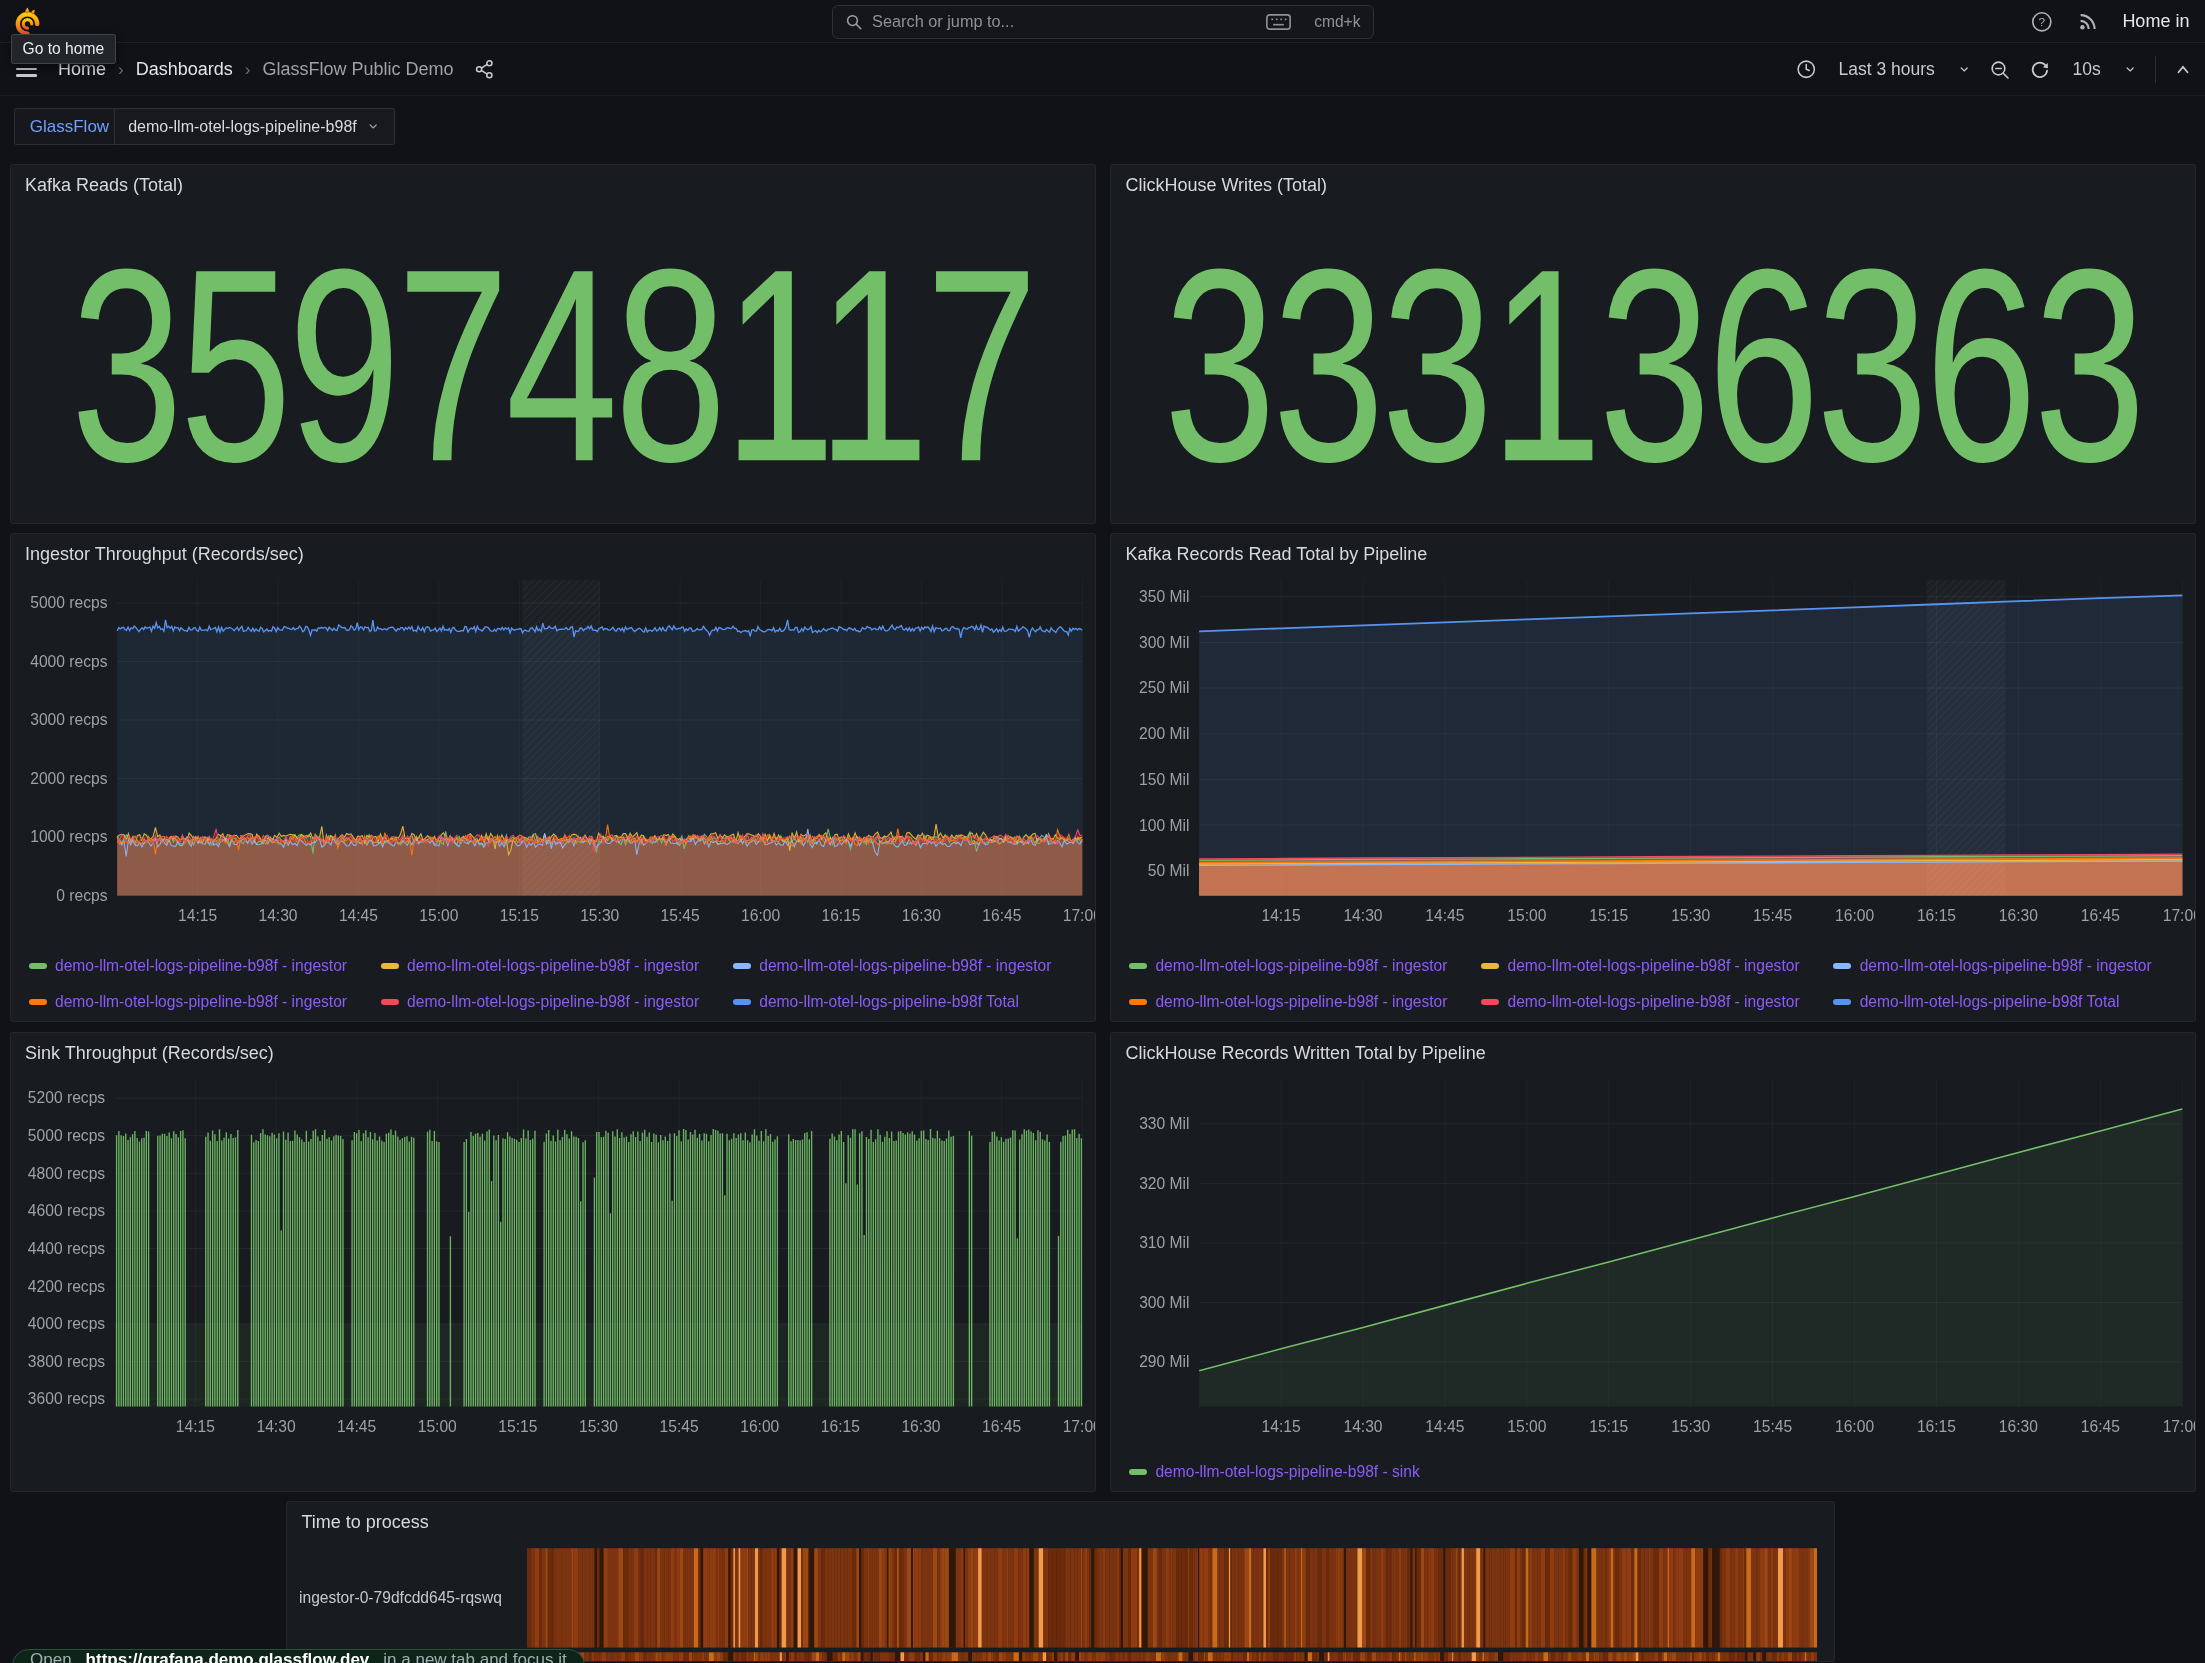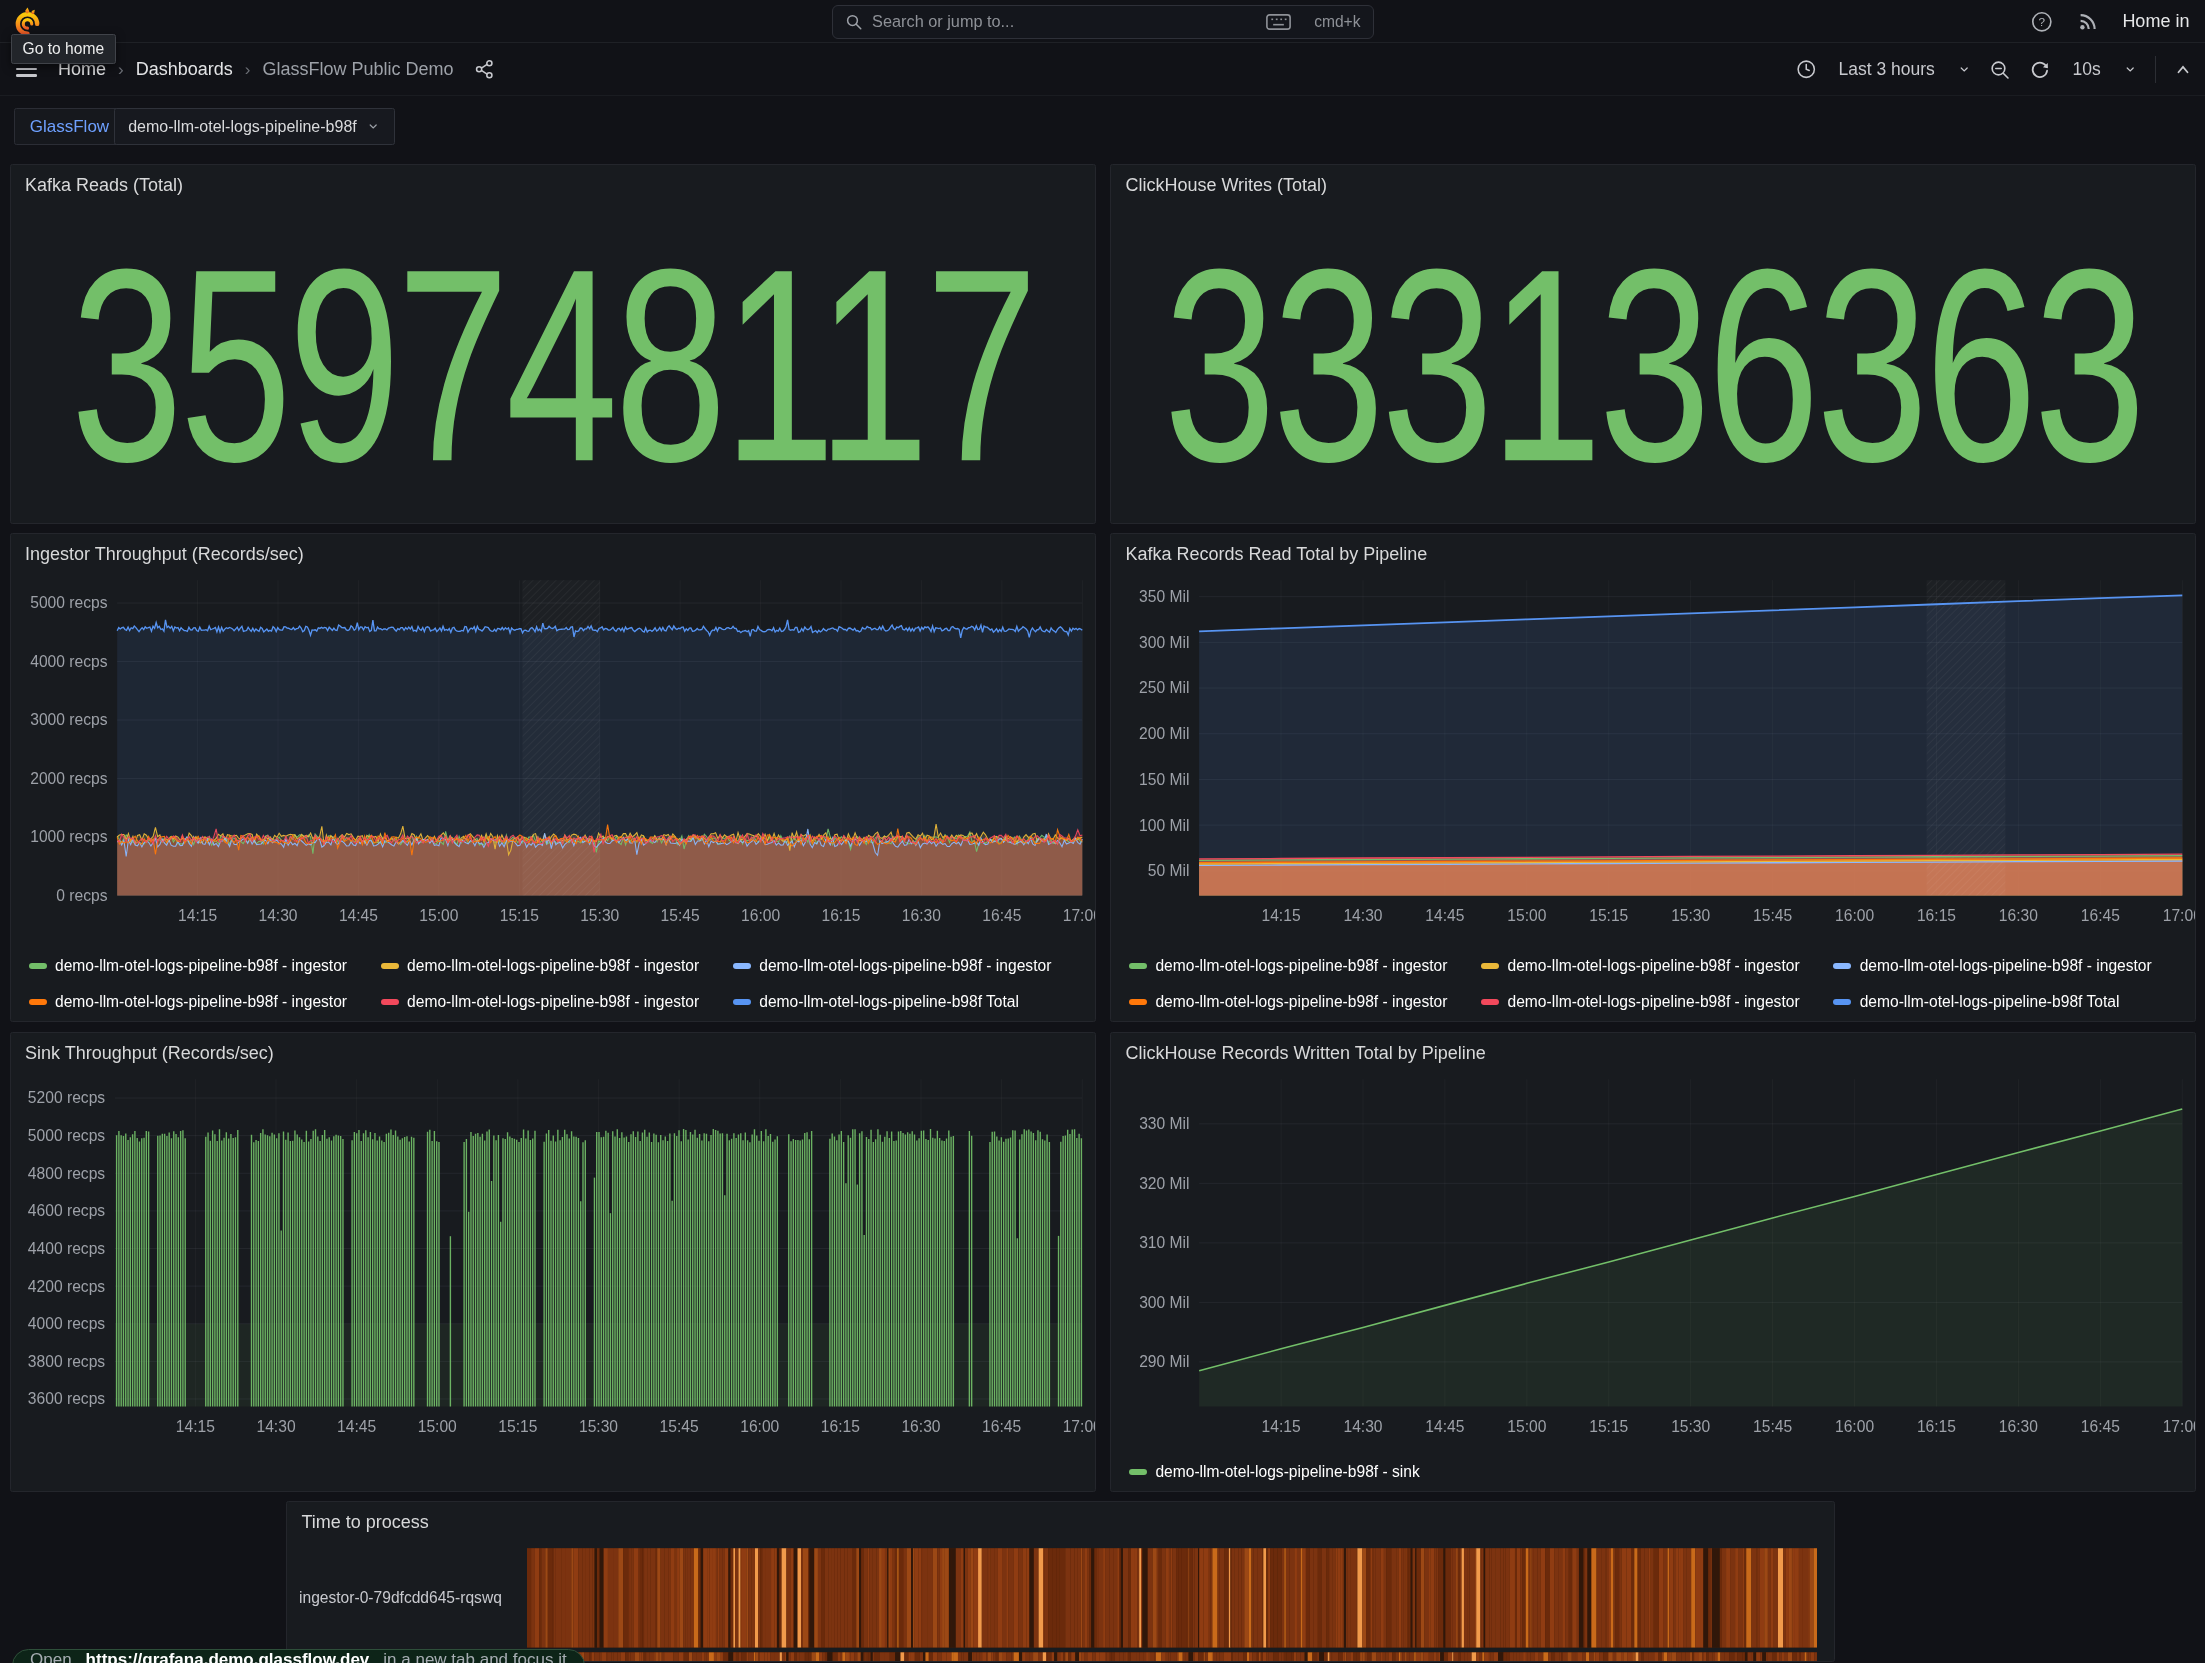--- a/index.html
+++ b/index.html
@@ -40,21 +40,21 @@
     background:#17191f;border:0.6px solid #2f323a;border-radius:2.4px;color:#d9dadc;font-size:16px;}
 
   
   .panel{position:absolute;background:#181b1f;border:0.6px solid #24262c;border-radius:2.4px;overflow:hidden;}
   .ptitle{position:absolute;top:9.6px;left:14.4px;font-size:18px;color:#d8d9da;font-weight:500;z-index:2;white-space:nowrap;}
   .bigstat{position:absolute;left:0;right:0;top:42px;bottom:0;display:flex;align-items:center;justify-content:center;
     color:#73bf69;font-size:202px;font-weight:400;letter-spacing:-3.6px;transform:scaleY(1.36);}
   .chart{position:absolute;left:0;top:39px;}
   .chart text{font-family:"Liberation Sans",sans-serif;}
   .legend{position:absolute;left:18px;right:14.4px;bottom:9.6px;display:grid;grid-template-columns:1fr 1fr 1fr;
-    row-gap:18px;column-gap:4.8px;font-size:15.6px;color:#ffffff;}
+    row-gap:18px;column-gap:4.8px;font-size:15.6px;color:#8b5cf6;}
   .legend.single{grid-template-columns:1fr;}
   .litem{display:flex;align-items:center;gap:8.4px;white-space:nowrap;}
   .lswatch{width:18px;height:6px;border-radius:3px;flex:0 0 auto;}
 
   
   .hm-label{position:absolute;left:12px;top:46px;width:223px;height:99px;display:flex;align-items:center;
     font-size:15.6px;color:#c8c9ce;white-space:nowrap;overflow:hidden;}
   .hm-svg{position:absolute;left:240px;top:46px;}
 
   

